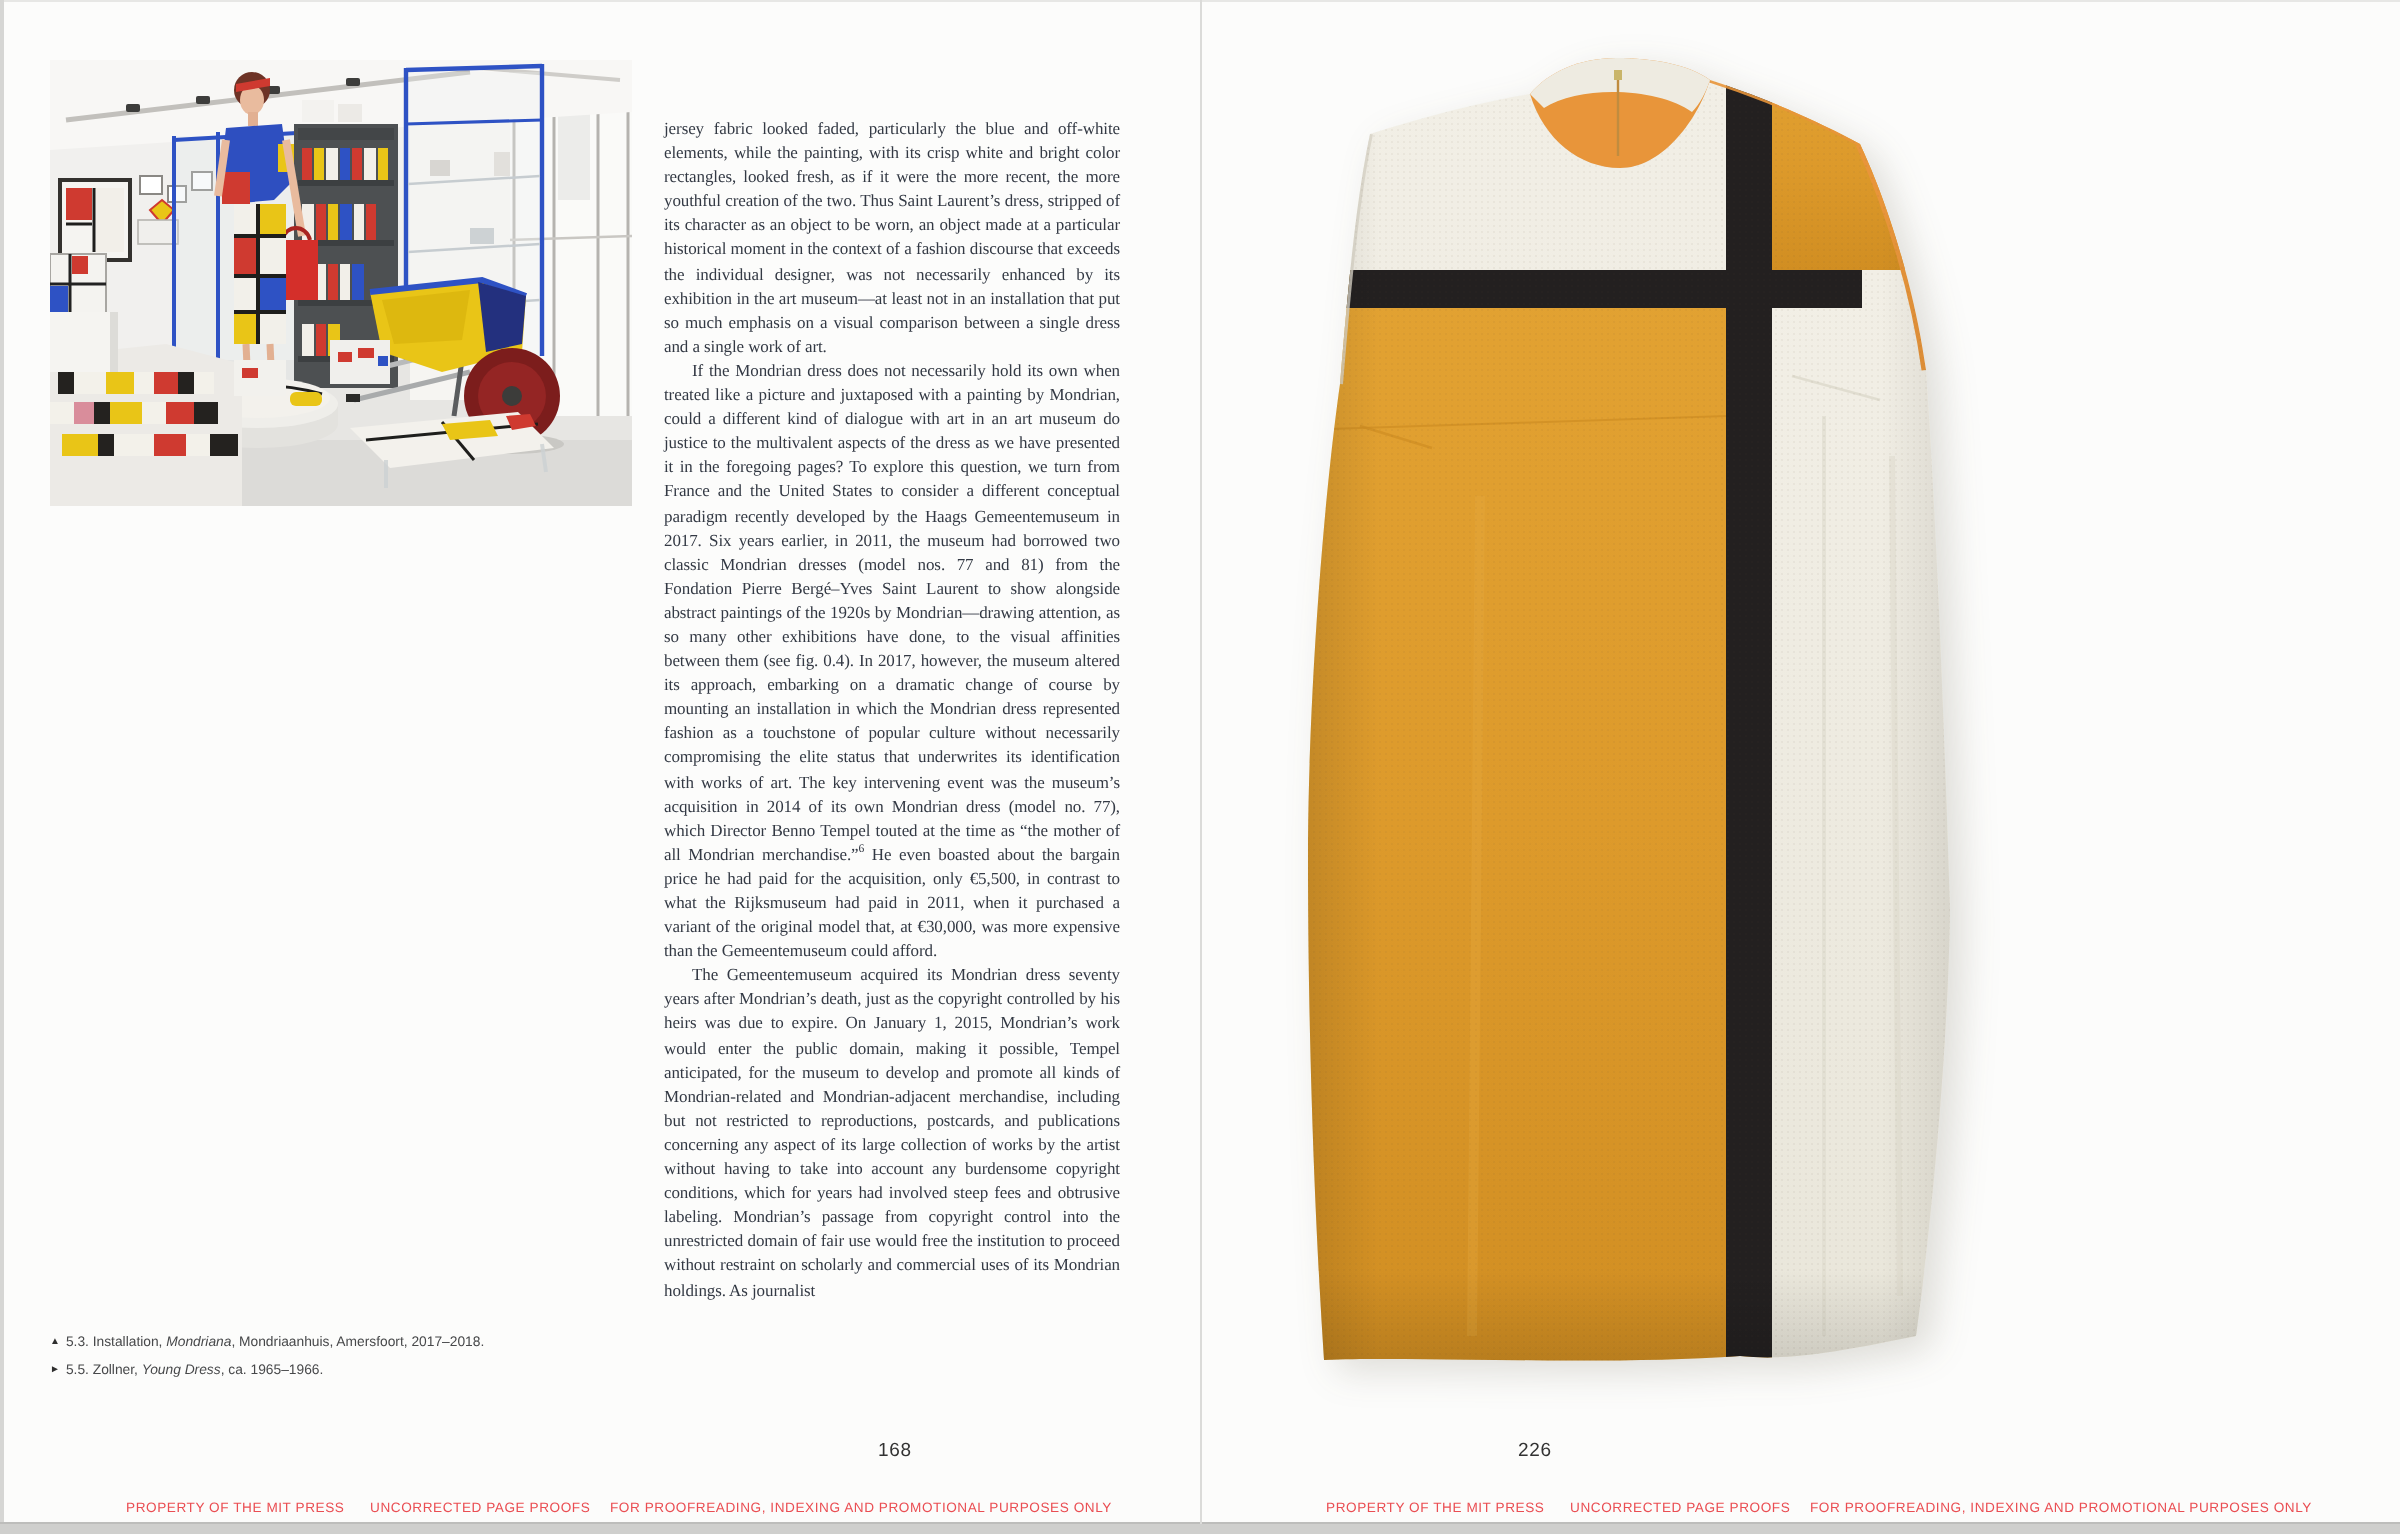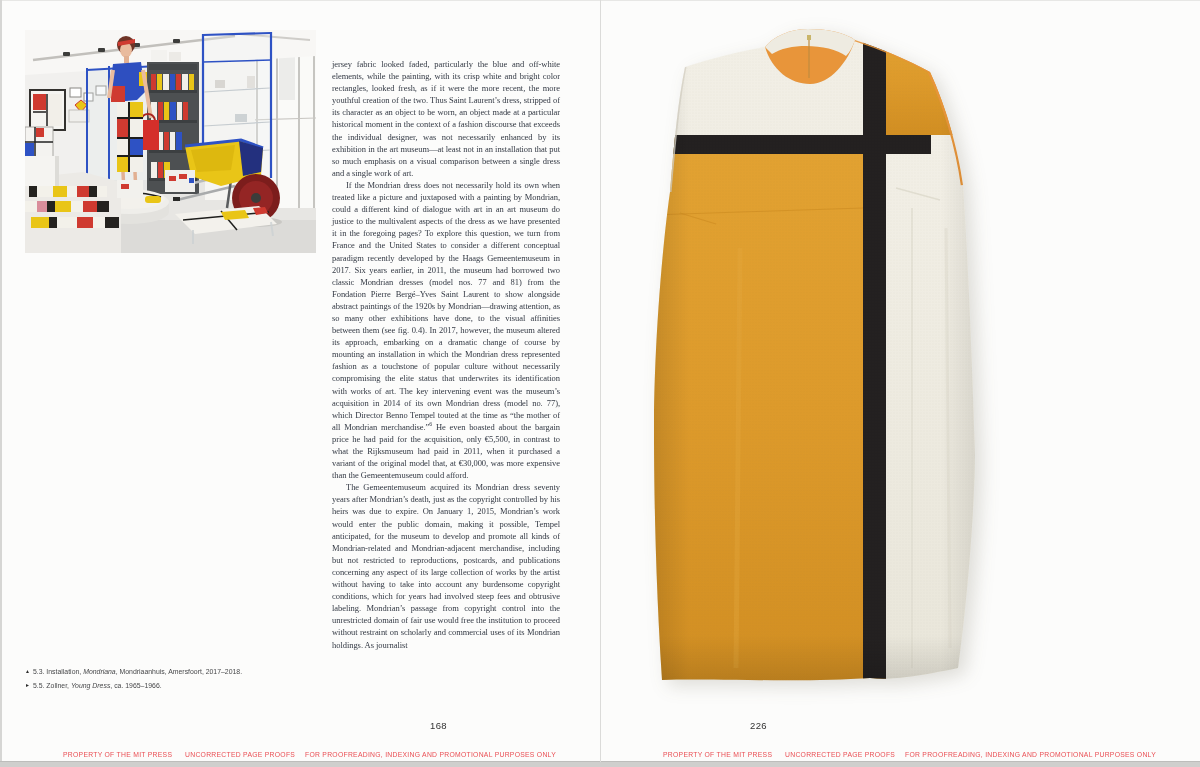--- a/index.html
+++ b/index.html
@@ -22,21 +22,21 @@
   .textcol p{margin:0;}
   .textcol p.ind{text-indent:14px;}
   .textcol sup{font-size:5.8px;vertical-align:super;line-height:0;}
 
   
   .caption{position:absolute;left:25px;top:665px;font-size:6.9px;line-height:13.5px;color:#47484a;}
   .cap-marker{font-size:5px;vertical-align:1px;margin-right:3px;color:#2e2e2e;}
   .it{font-style:italic;}
 
   
-  .pagenum{position:absolute;top:720px;width:26px;text-align:left;font-size:9.5px;
+  .pagenum{position:absolute;top:720px;width:26px;text-align:right;font-size:9.5px;
            letter-spacing:0.4px;color:#323232;}
   .pn-left{left:430px;} .pn-right{left:750px;}
 
   
   .foot{position:absolute;top:751px;font-size:6.8px;letter-spacing:0.28px;color:#ea4e53;white-space:nowrap;}
   .f1l{left:63px;}  .f2l{left:185px;} .f3l{left:305px;}
   .f1r{left:663px;} .f2r{left:785px;} .f3r{left:905px;}
 
   
   .dress{position:absolute;left:650px;top:28px;width:330px;height:660px;

